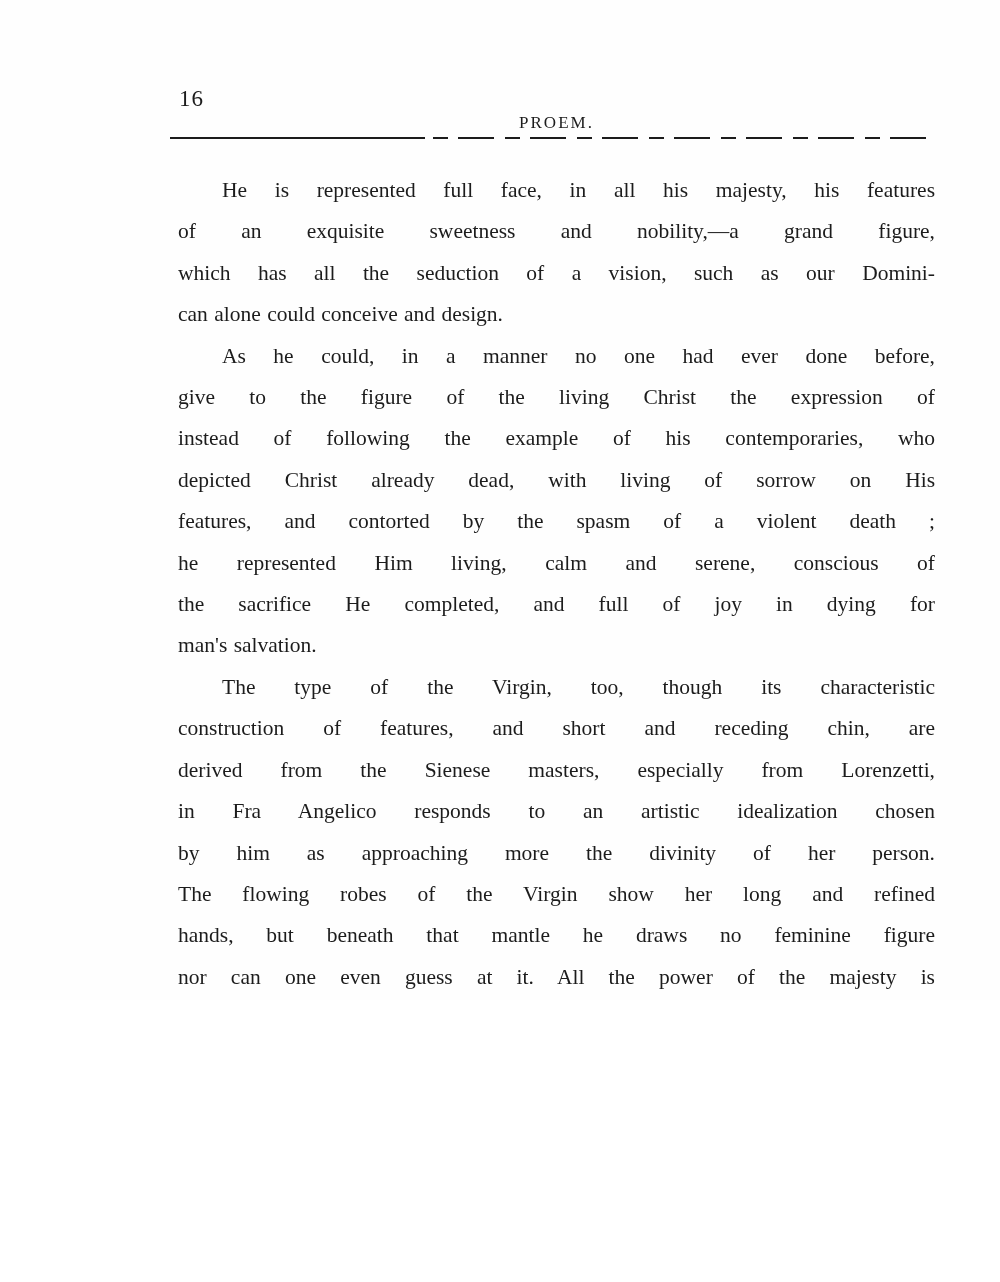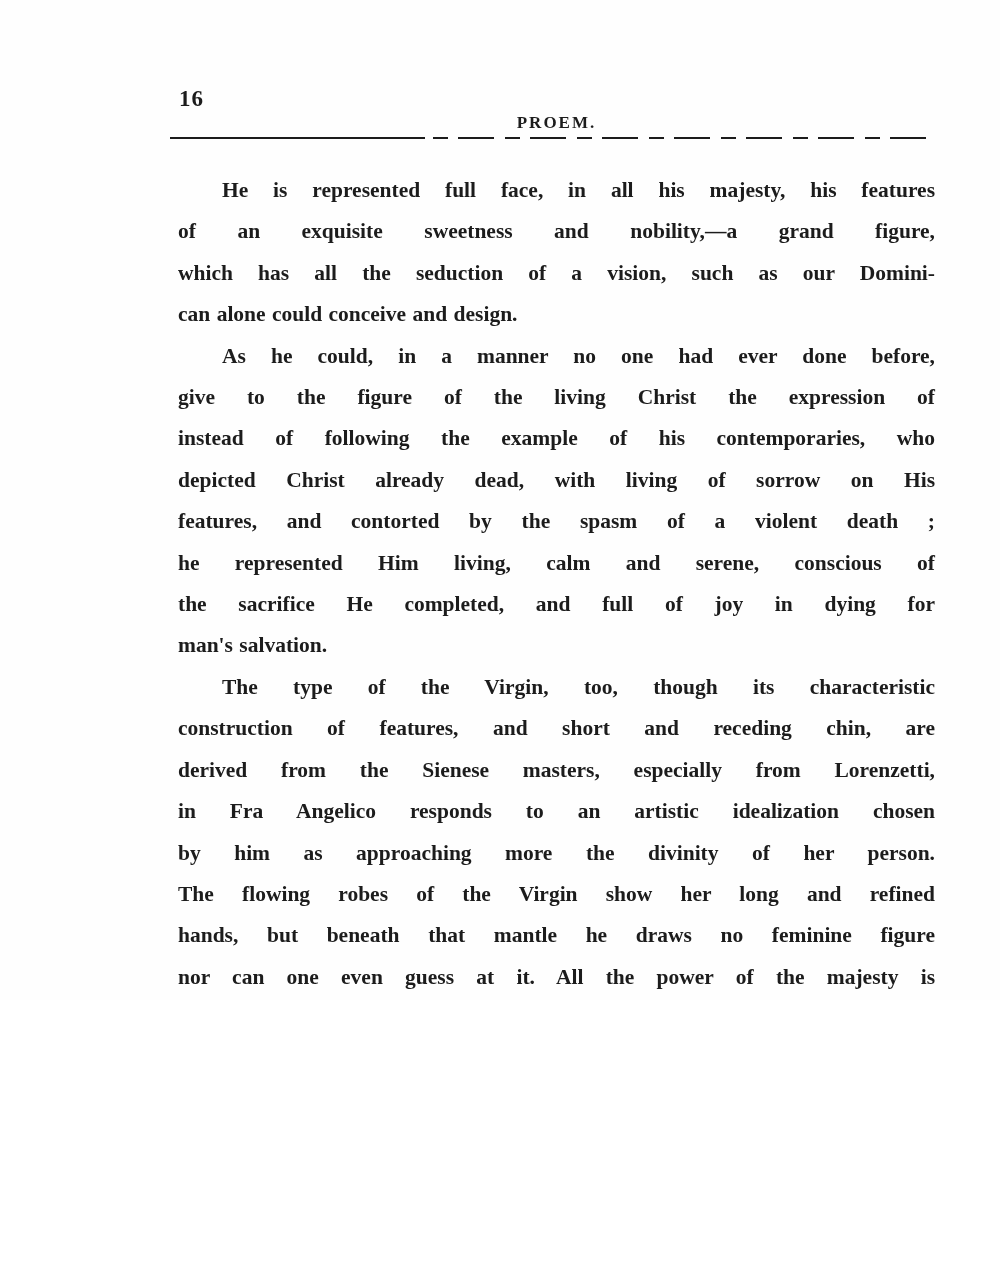--- a/index.html
+++ b/index.html
@@ -8,21 +8,20 @@
     background: #ffffff;
   }
   .page {
     position: relative;
     width: 1000px;
     height: 1000px;
     background: #fefefe;
     font-family: "Liberation Serif", "DejaVu Serif", serif;
     color: #1c1c1c;
     overflow: hidden;
-    font-weight: bold;
   }
   .page-number {
     position: absolute;
     left: 179px;
     top: 86px;
     font-size: 23px;
     letter-spacing: 1px;
   }
   .running-head {
     position: absolute;

